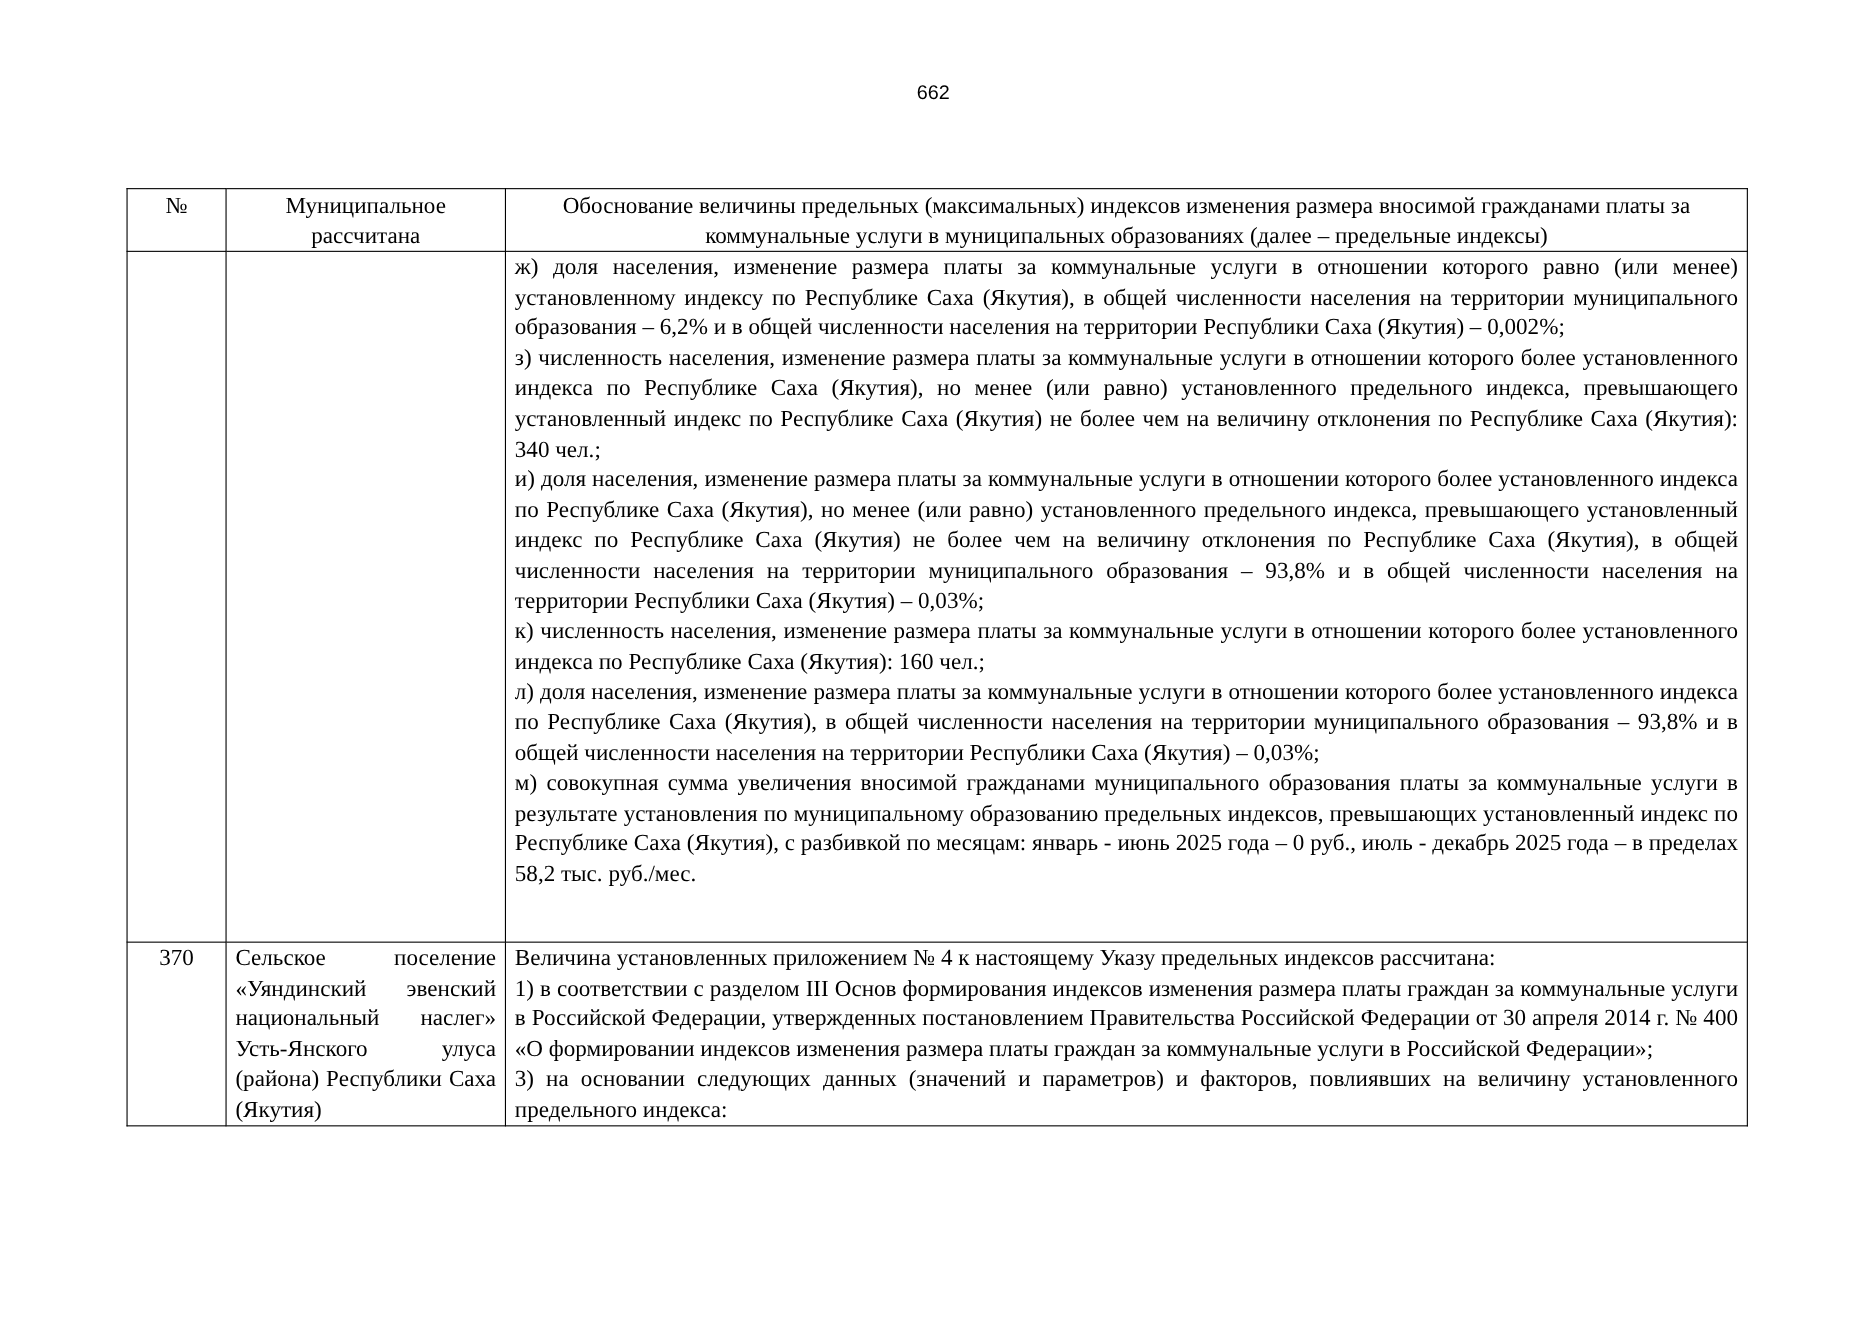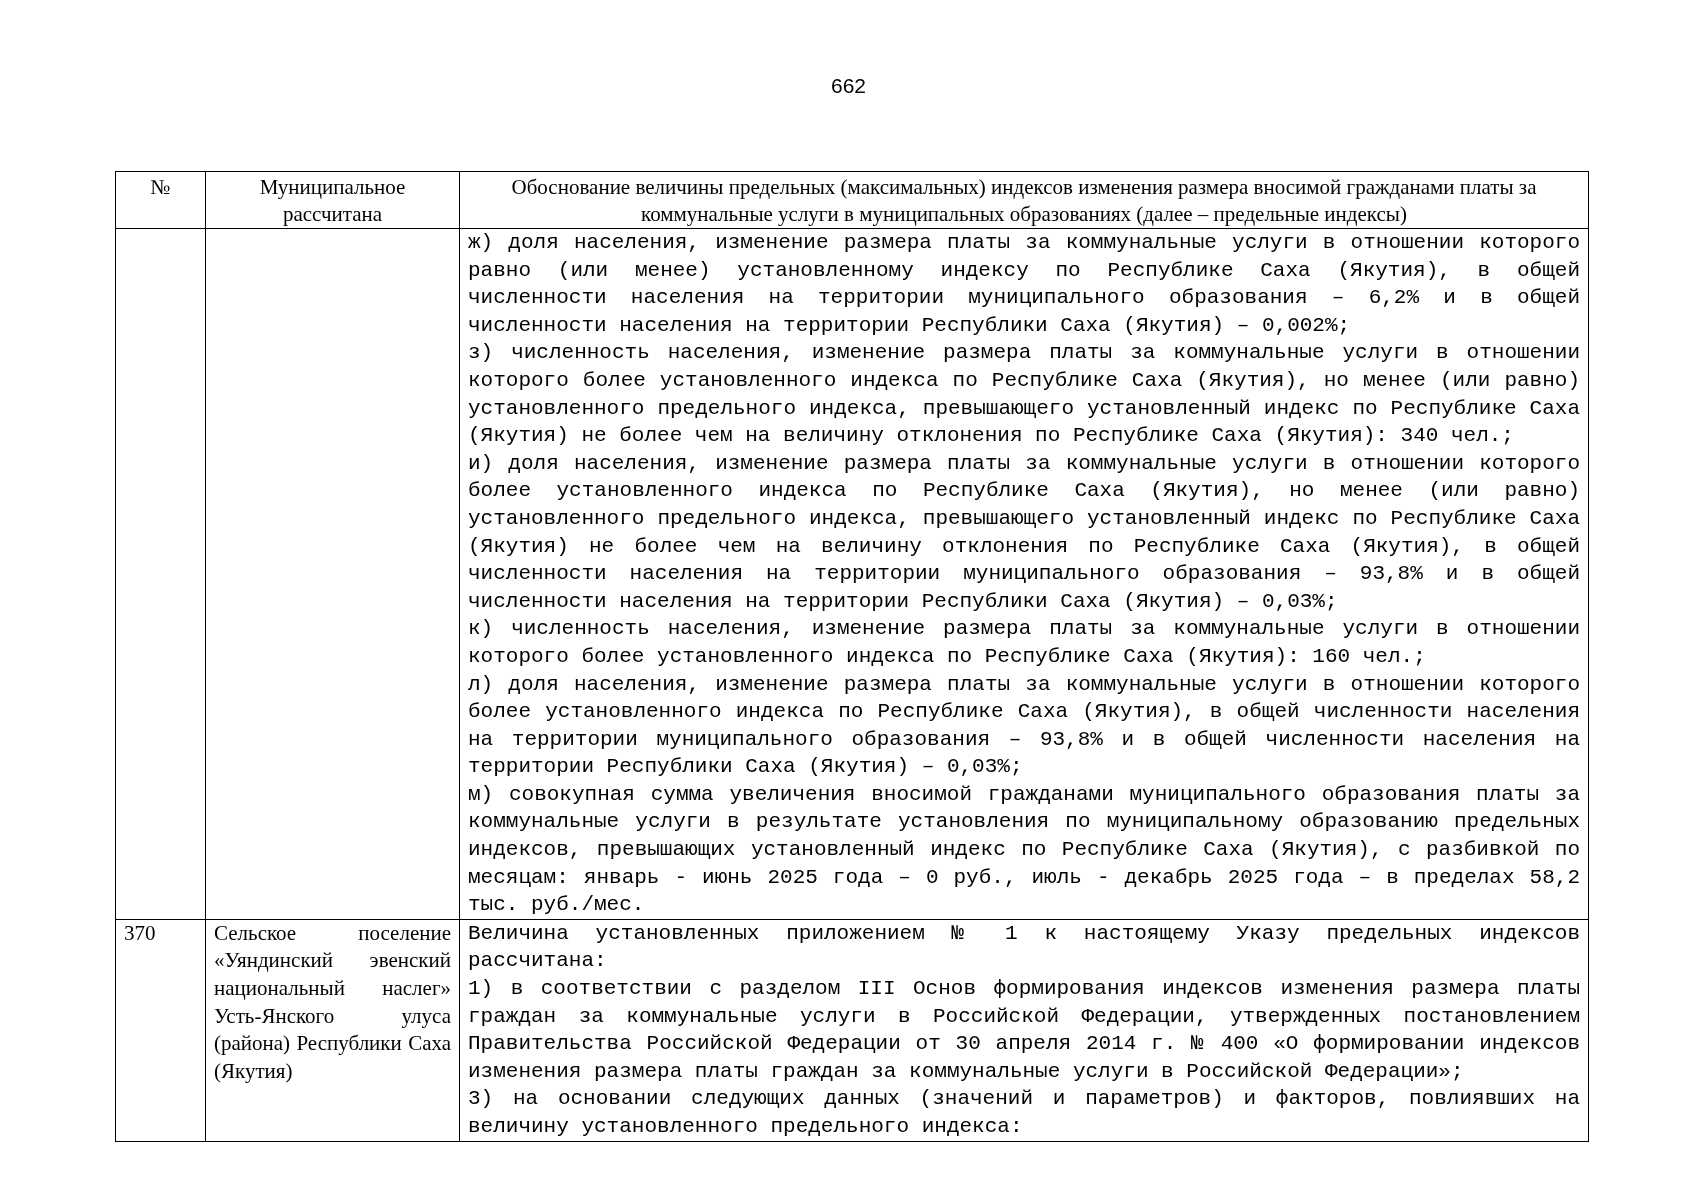--- a/index.html
+++ b/index.html
@@ -1,26 +1,26 @@
 <!DOCTYPE html>
 <html><head>
 <meta charset="utf-8">
 <style>
   html, body { margin: 0; padding: 0; background: #ffffff; }
   body { width: 1697px; height: 1200px; position: relative; overflow: hidden;
          font-family: "Liberation Serif", serif; color: #000; }
   .page-num { position: absolute; top: 74px; left: 0; width: 1697px; text-align: center;
-              font-family: "Liberation Sans", sans-serif; font-size: 21px; }
+              font-family: "Liberation Sans", sans-serif; font-size: 18px; }
   table.doc { position: absolute; top: 171px; left: 115px; width: 1474px;
               border-collapse: collapse; table-layout: fixed; font-size: 21px; line-height: 27.6px; }
   table.doc td, table.doc th { border: 1.5px solid #000; vertical-align: top; padding: 0 8px; font-weight: normal; }
   th { text-align: center; line-height: 27px; padding-top: 2px !important; }
   col.c1 { width: 90px; } col.c2 { width: 254px; }
-  .num { }
-  .para { text-align: justify; text-align-last: left; font-family: Liberation Mono, monospace; }
+  .num { text-align: center; }
+  .para { text-align: justify; text-align-last: left; }
   .muni { text-align: justify; text-align-last: left; }
 </style>
 </head>
 <body>
 
 <div class="page-num">662</div>
 
 <table class="doc">
   <colgroup>
       <col class="c1">
@@ -44,19 +44,19 @@
         <div class="para">и) доля населения, изменение размера платы за коммунальные услуги в отношении которого более установленного индекса по Республике Саха (Якутия), но менее (или равно) установленного предельного индекса, превышающего установленный индекс по Республике Саха (Якутия) не более чем на величину отклонения по Республике Саха (Якутия), в общей численности населения на территории муниципального образования – 93,8% и в общей численности населения на территории Республики Саха (Якутия) – 0,03%;</div>
         <div class="para">к) численность населения, изменение размера платы за коммунальные услуги в отношении которого более установленного индекса по Республике Саха (Якутия): 160 чел.;</div>
         <div class="para">л) доля населения, изменение размера платы за коммунальные услуги в отношении которого более установленного индекса по Республике Саха (Якутия), в общей численности населения на территории муниципального образования – 93,8% и в общей численности населения на территории Республики Саха (Якутия) – 0,03%;</div>
         <div class="para">м) совокупная сумма увеличения вносимой гражданами муниципального образования платы за коммунальные услуги в результате установления по муниципальному образованию предельных индексов, превышающих установленный индекс по Республике Саха (Якутия), с разбивкой по месяцам: январь - июнь 2025 года – 0 руб., июль - декабрь 2025 года – в пределах 58,2 тыс. руб./мес.</div>
       </td>
     </tr>
     <tr>
       <td class="num">370</td>
       <td class="muni">Сельское поселение «Уяндинский эвенский национальный наслег» Усть-Янского улуса (района) Республики Саха (Якутия)</td>
       <td>
-        <div class="para">Величина установленных приложением № 1 к настоящему Указу предельных индексов рассчитана:</div>
+        <div class="para">Величина установленных приложением № 4 к настоящему Указу предельных индексов рассчитана:</div>
         <div class="para">1) в соответствии с разделом III Основ формирования индексов изменения размера платы граждан за коммунальные услуги в Российской Федерации, утвержденных постановлением Правительства Российской Федерации от 30 апреля 2014 г. № 400 «О формировании индексов изменения размера платы граждан за коммунальные услуги в Российской Федерации»;</div>
         <div class="para">3) на основании следующих данных (значений и параметров) и факторов, повлиявших на величину установленного предельного индекса:</div>
       </td>
     </tr>
   </tbody>
 </table>
 
 </body></html>

